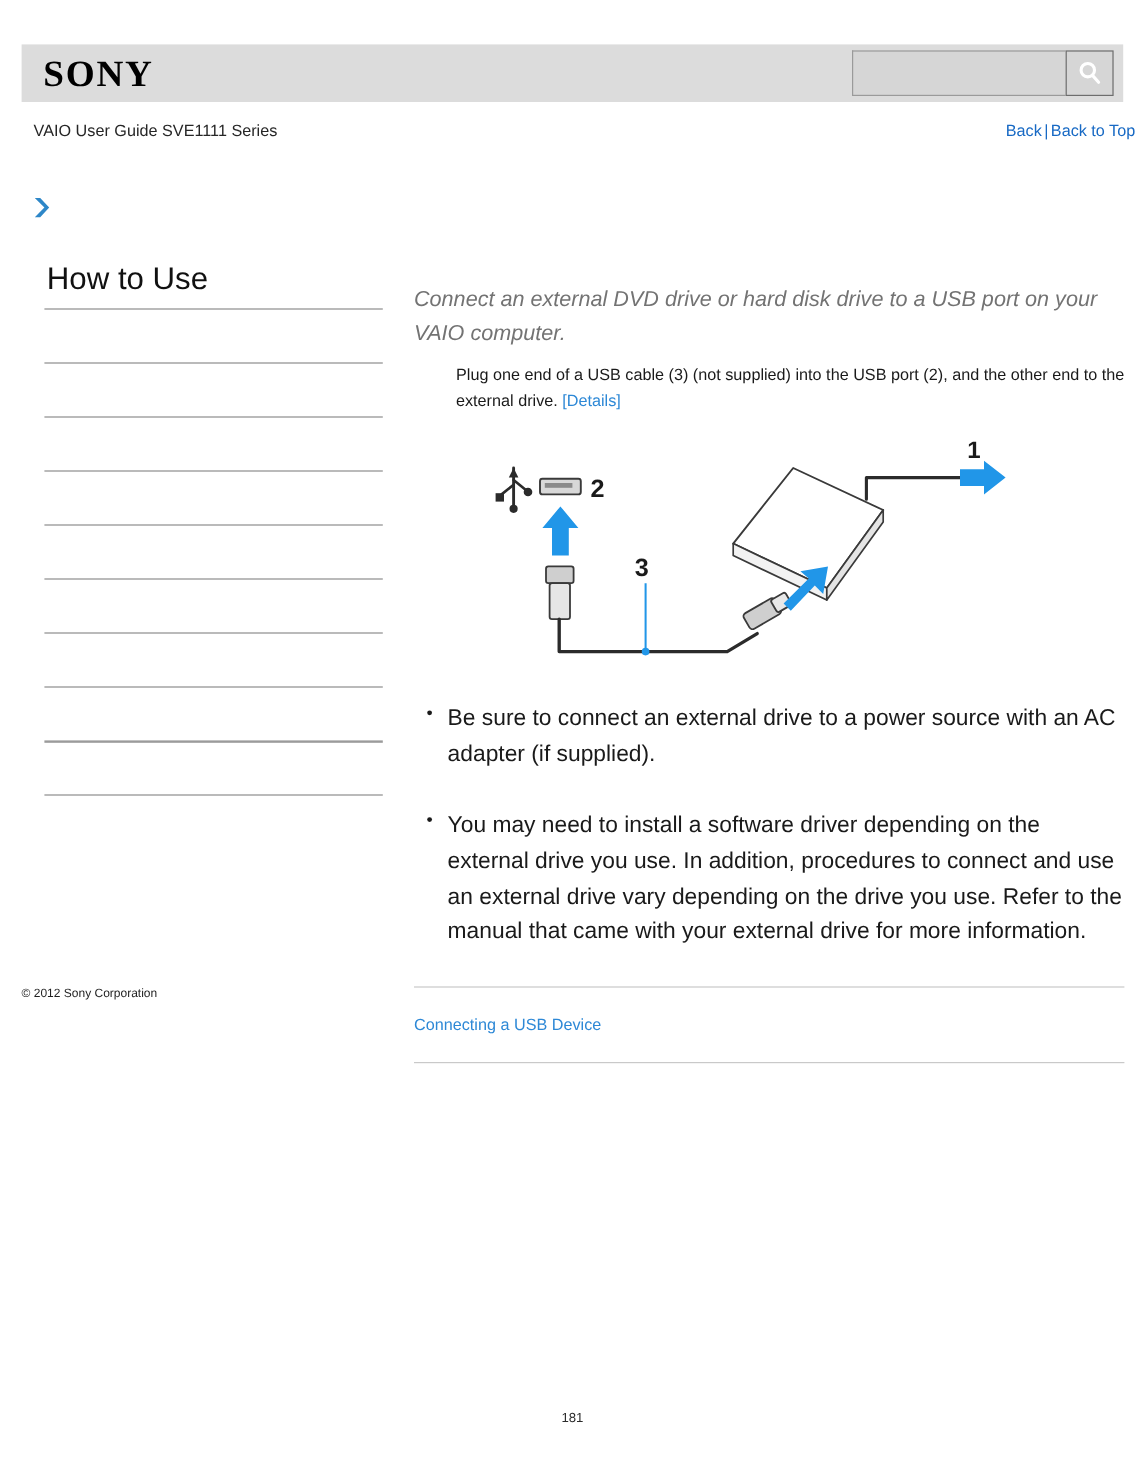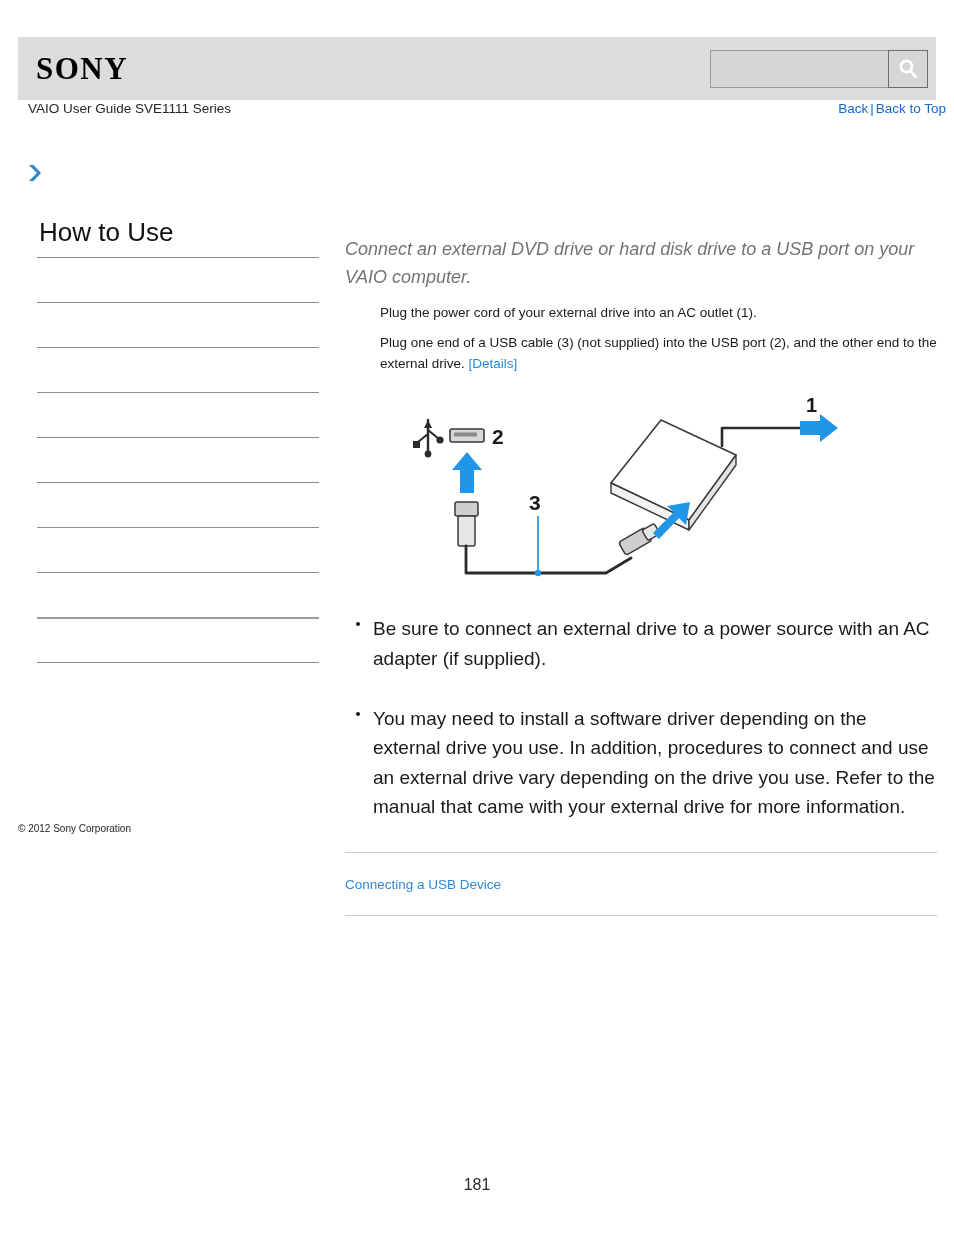--- a/index.html
+++ b/index.html
@@ -16,21 +16,21 @@
     position: relative;
     overflow: hidden;
   }
 
   
   .header-bar {
     position: absolute;
     left: 18px;
     top: 37px;
     width: 918px;
-    height: 63px;
+    height: 48px;
     background: #dcdcdc;
     display: flex;
     align-items: center;
     justify-content: space-between;
     box-sizing: border-box;
     padding: 0 8px 0 18px;
   }
   .sony-logo {
     font-family: "Liberation Serif", serif;
     font-weight: bold;
@@ -228,21 +228,21 @@
     top: 823px;
     font-size: 10px;
     color: #1f1f1f;
   }
   .page-number {
     position: absolute;
     left: 0;
     top: 1176px;
     width: 954px;
     text-align: center;
-    font-size: 16px;
+    font-size: 11px;
     color: #2b2b2b;
   }
 </style>
 </head>
 <body>
 
 <div class="header-bar">
   <div class="sony-logo">SONY</div>
   <div class="search-wrap">
     <input class="search-input" type="text" placeholder="" style="">
@@ -303,23 +303,20 @@
       </li>
   </ul>
 </div>
 
 <div class="content">
 
   <p class="intro">Connect an external DVD drive or hard disk drive to a USB port on your VAIO computer.</p>
 
   <ol class="steps">
     <li class="step">
-      <span>Plug the power cord of your external drive into an AC outlet (1).</span>
-    </li>
-    <li class="step">
       <span>Plug one end of a USB cable (3) (not supplied) into the USB port (2), and the other end to the external drive.</span>
       <a class="inline-link">[Details]</a>
     </li>
   </ol>
 
   <svg class="figure" viewBox="0 0 470 190" width="470" height="190">
 
     <g>
 
       <path d="M205 85 L255 22 L330 57 L283 122 Z" fill="#ffffff" stroke="#3a3a3a" stroke-width="1.6" stroke-linejoin="round"></path>

